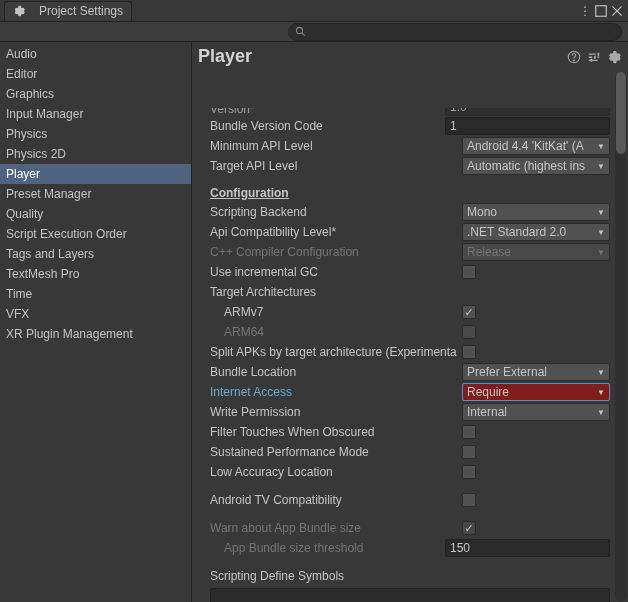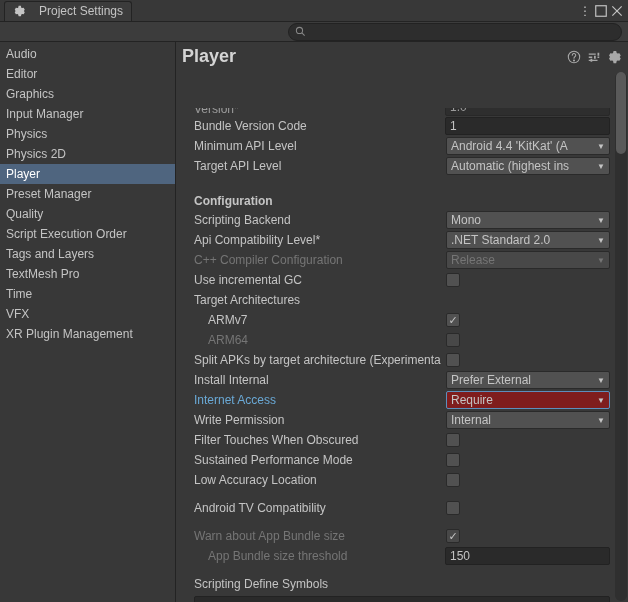--- a/index.html
+++ b/index.html
@@ -7,40 +7,40 @@
 .titlebar { height: 22px; background: #383838; display: flex; align-items: center; padding: 0 4px; border-bottom: 1px solid #232323; }
 .tab { height: 20px; background: #3c3c3c; border: 1px solid #232323; border-bottom: none; padding: 2px 8px; display: flex; align-items: center; gap: 14px; border-radius: 3px 3px 0 0; }
 .tab svg { width: 12px; height: 12px; }
 .win-controls { margin-left: auto; display: flex; gap: 2px; }
 .win-controls span { width: 14px; height: 14px; display: flex; align-items: center; justify-content: center; cursor: default; }
 .searchbar { height: 20px; background: #3c3c3c; display: flex; align-items: center; border-bottom: 1px solid #232323; }
 .search-wrap { margin-left: 288px; flex: 1; display: flex; align-items: center; height: 18px; background: #2d2d2d; border: 1px solid #222; border-radius: 9px; padding: 0 6px; gap: 4px; margin-right: 6px; }
 .search-wrap svg { width: 11px; height: 11px; opacity: 0.6; }
 .search-wrap input { flex: 1; background: transparent; border: none; outline: none; color: #c4c4c4; font-size: 11px; }
 .main { flex: 1; display: flex; overflow: hidden; }
-.sidebar { width: 176px; background: #383838; border-right: 1px solid #232323; overflow-y: auto; padding-top: 2px; }
+.sidebar { width: 192px; background: #383838; border-right: 1px solid #232323; overflow-y: auto; padding-top: 2px; }
 .sidebar-item { padding: 2px 6px; cursor: default; font-size: 12px; line-height: 16px; }
 .sidebar-item.selected { background: #4f657f; color: #fff; }
 .content { flex: 1; display: flex; flex-direction: column; background: #383838; overflow: hidden; }
 .header { display: flex; align-items: center; padding: 4px 6px; }
 .header h1 { font-size: 18px; font-weight: 600; color: #d4d4d4; }
 .header-icons { margin-left: auto; display: flex; gap: 4px; }
 .header-icons span { width: 16px; height: 16px; display: flex; align-items: center; justify-content: center; opacity: 0.8; }
 .header-icons svg { width: 14px; height: 14px; }
 .scroll-area { flex: 1; overflow: hidden; display: flex; }
 .props { flex: 1; padding: 0 4px 4px 18px; overflow: hidden; }
 .scrollbar { width: 14px; background: #383838; display: flex; flex-direction: column; }
 .scroll-track { flex: 1; background: #2f2f2f; margin: 1px; border-radius: 6px; position: relative; }
 .scroll-thumb { position: absolute; left: 1px; right: 1px; top: 0; height: 82px; background: #5a5a5a; border-radius: 6px; }
 .row { display: flex; align-items: center; height: 20px; }
 .row.cutoff { height: 8px; overflow: hidden; align-items: flex-end; opacity: 0.7; margin-top: 37px; }
 .label { width: 252px; font-size: 12px; white-space: nowrap; overflow: hidden; }
 .label.indent { padding-left: 14px; }
 .field { flex: 1; display: flex; align-items: center; }
-.section { font-weight: 600; margin-top: 16px; height: 18px; display: flex; align-items: center; }
+.section { font-weight: 600; margin-top: 8px; height: 18px; display: flex; align-items: center; text-decoration: underline; }
 .dropdown { flex: 1; height: 18px; background: #515151; border: 1px solid #2a2a2a; border-radius: 2px; display: flex; align-items: center; padding: 0 4px; font-size: 12px; color: #c4c4c4; position: relative; cursor: default; }
 .dropdown.selected { border: 1px solid #5d8fbd; background: #7f1d1d; }
 .dropdown .arrow { margin-left: auto; font-size: 8px; }
 .textfield { flex: 1; height: 18px; background: #2a2a2a; border: 1px solid #222; border-radius: 2px; padding: 0 4px; color: #c4c4c4; font-size: 12px; outline: none; }
 .checkbox { width: 14px; height: 14px; background: #515151; border: 1px solid #2a2a2a; border-radius: 2px; display: flex; align-items: center; justify-content: center; cursor: default; }
 .checkbox.checked::after { content: '✓'; font-size: 11px; color: #c4c4c4; line-height: 1; }
 .disabled { color: #757575; }
 .disabled .dropdown { background: #484848; color: #757575; }
 .disabled .checkbox { background: #484848; }
 .link { color: #6aa9d6; }
@@ -210,21 +210,21 @@
               <div class="checkbox"></div>
             </div>
         </div>
         <div class="row">
           <div class="label">Split APKs by target architecture (Experimenta</div>
           <div class="field">
               <div class="checkbox"></div>
             </div>
         </div>
         <div class="row">
-          <div class="label">Install Internal</div>
+          <div class="label">Bundle Location</div>
           <div class="field">
               <div class="dropdown">
                 <span>Prefer External</span>
                 <span class="arrow">▼</span>
               </div>
             </div>
         </div>
         <div class="row">
           <div class="label link">Internet Access</div>
           <div class="field">

